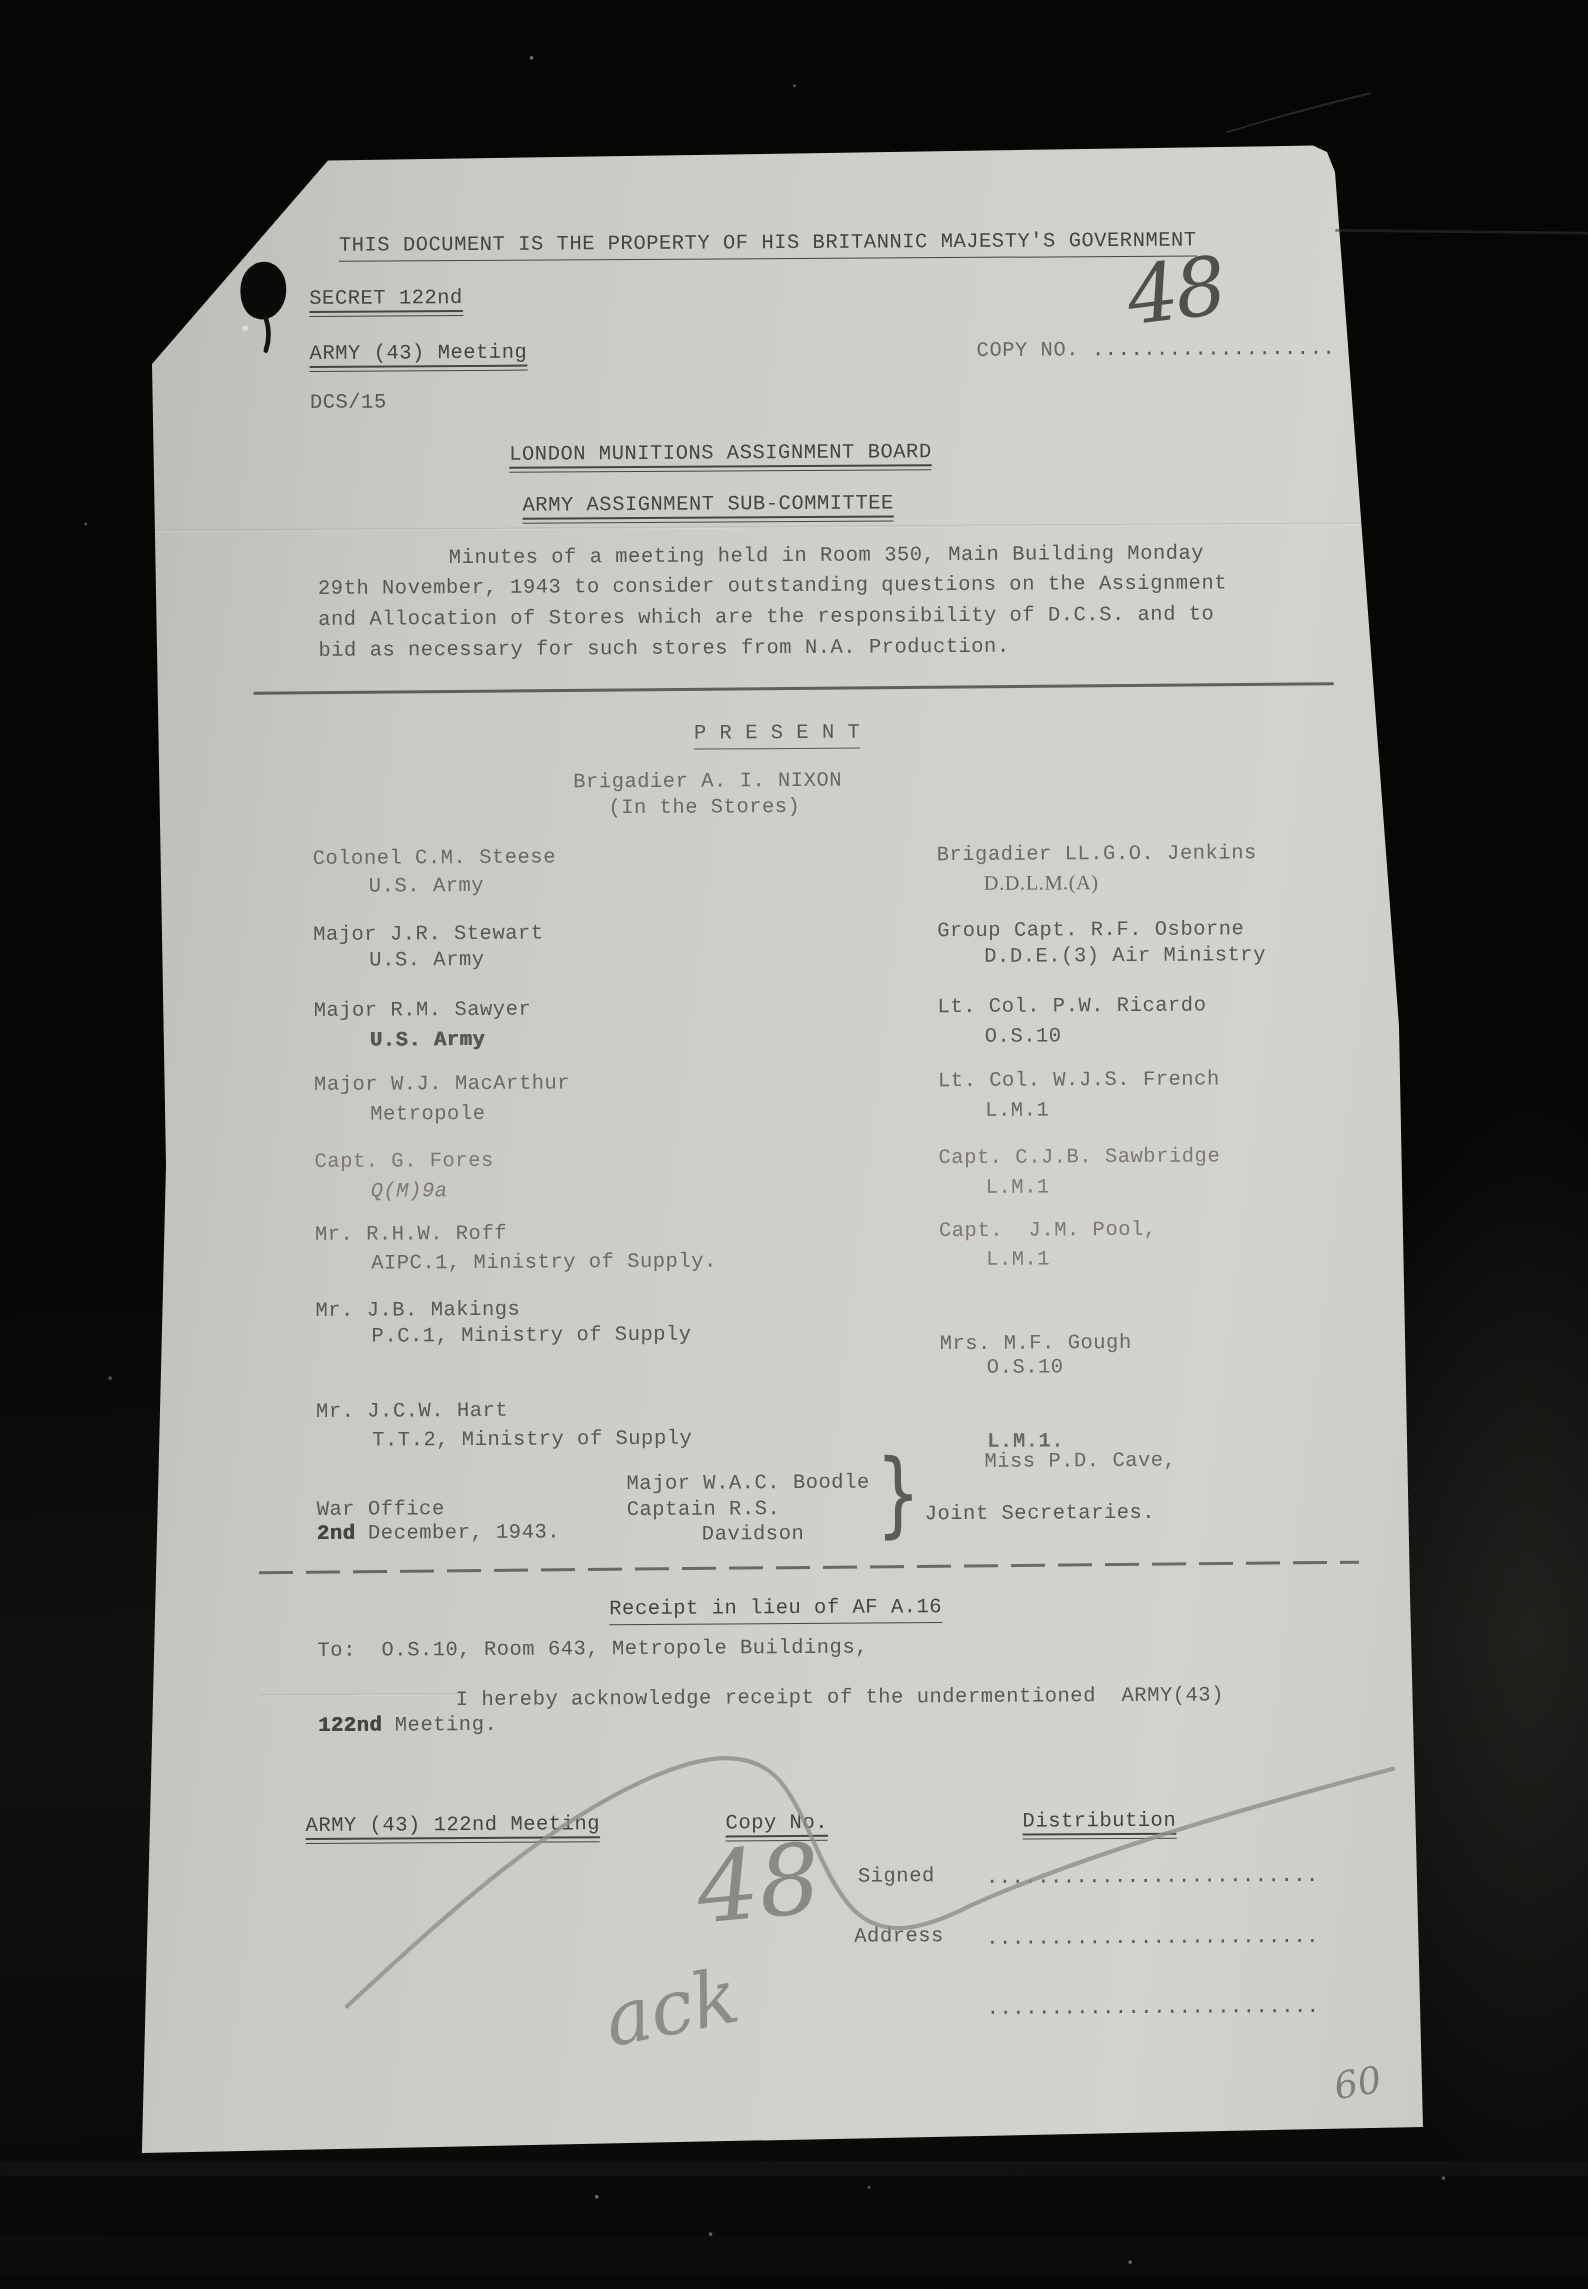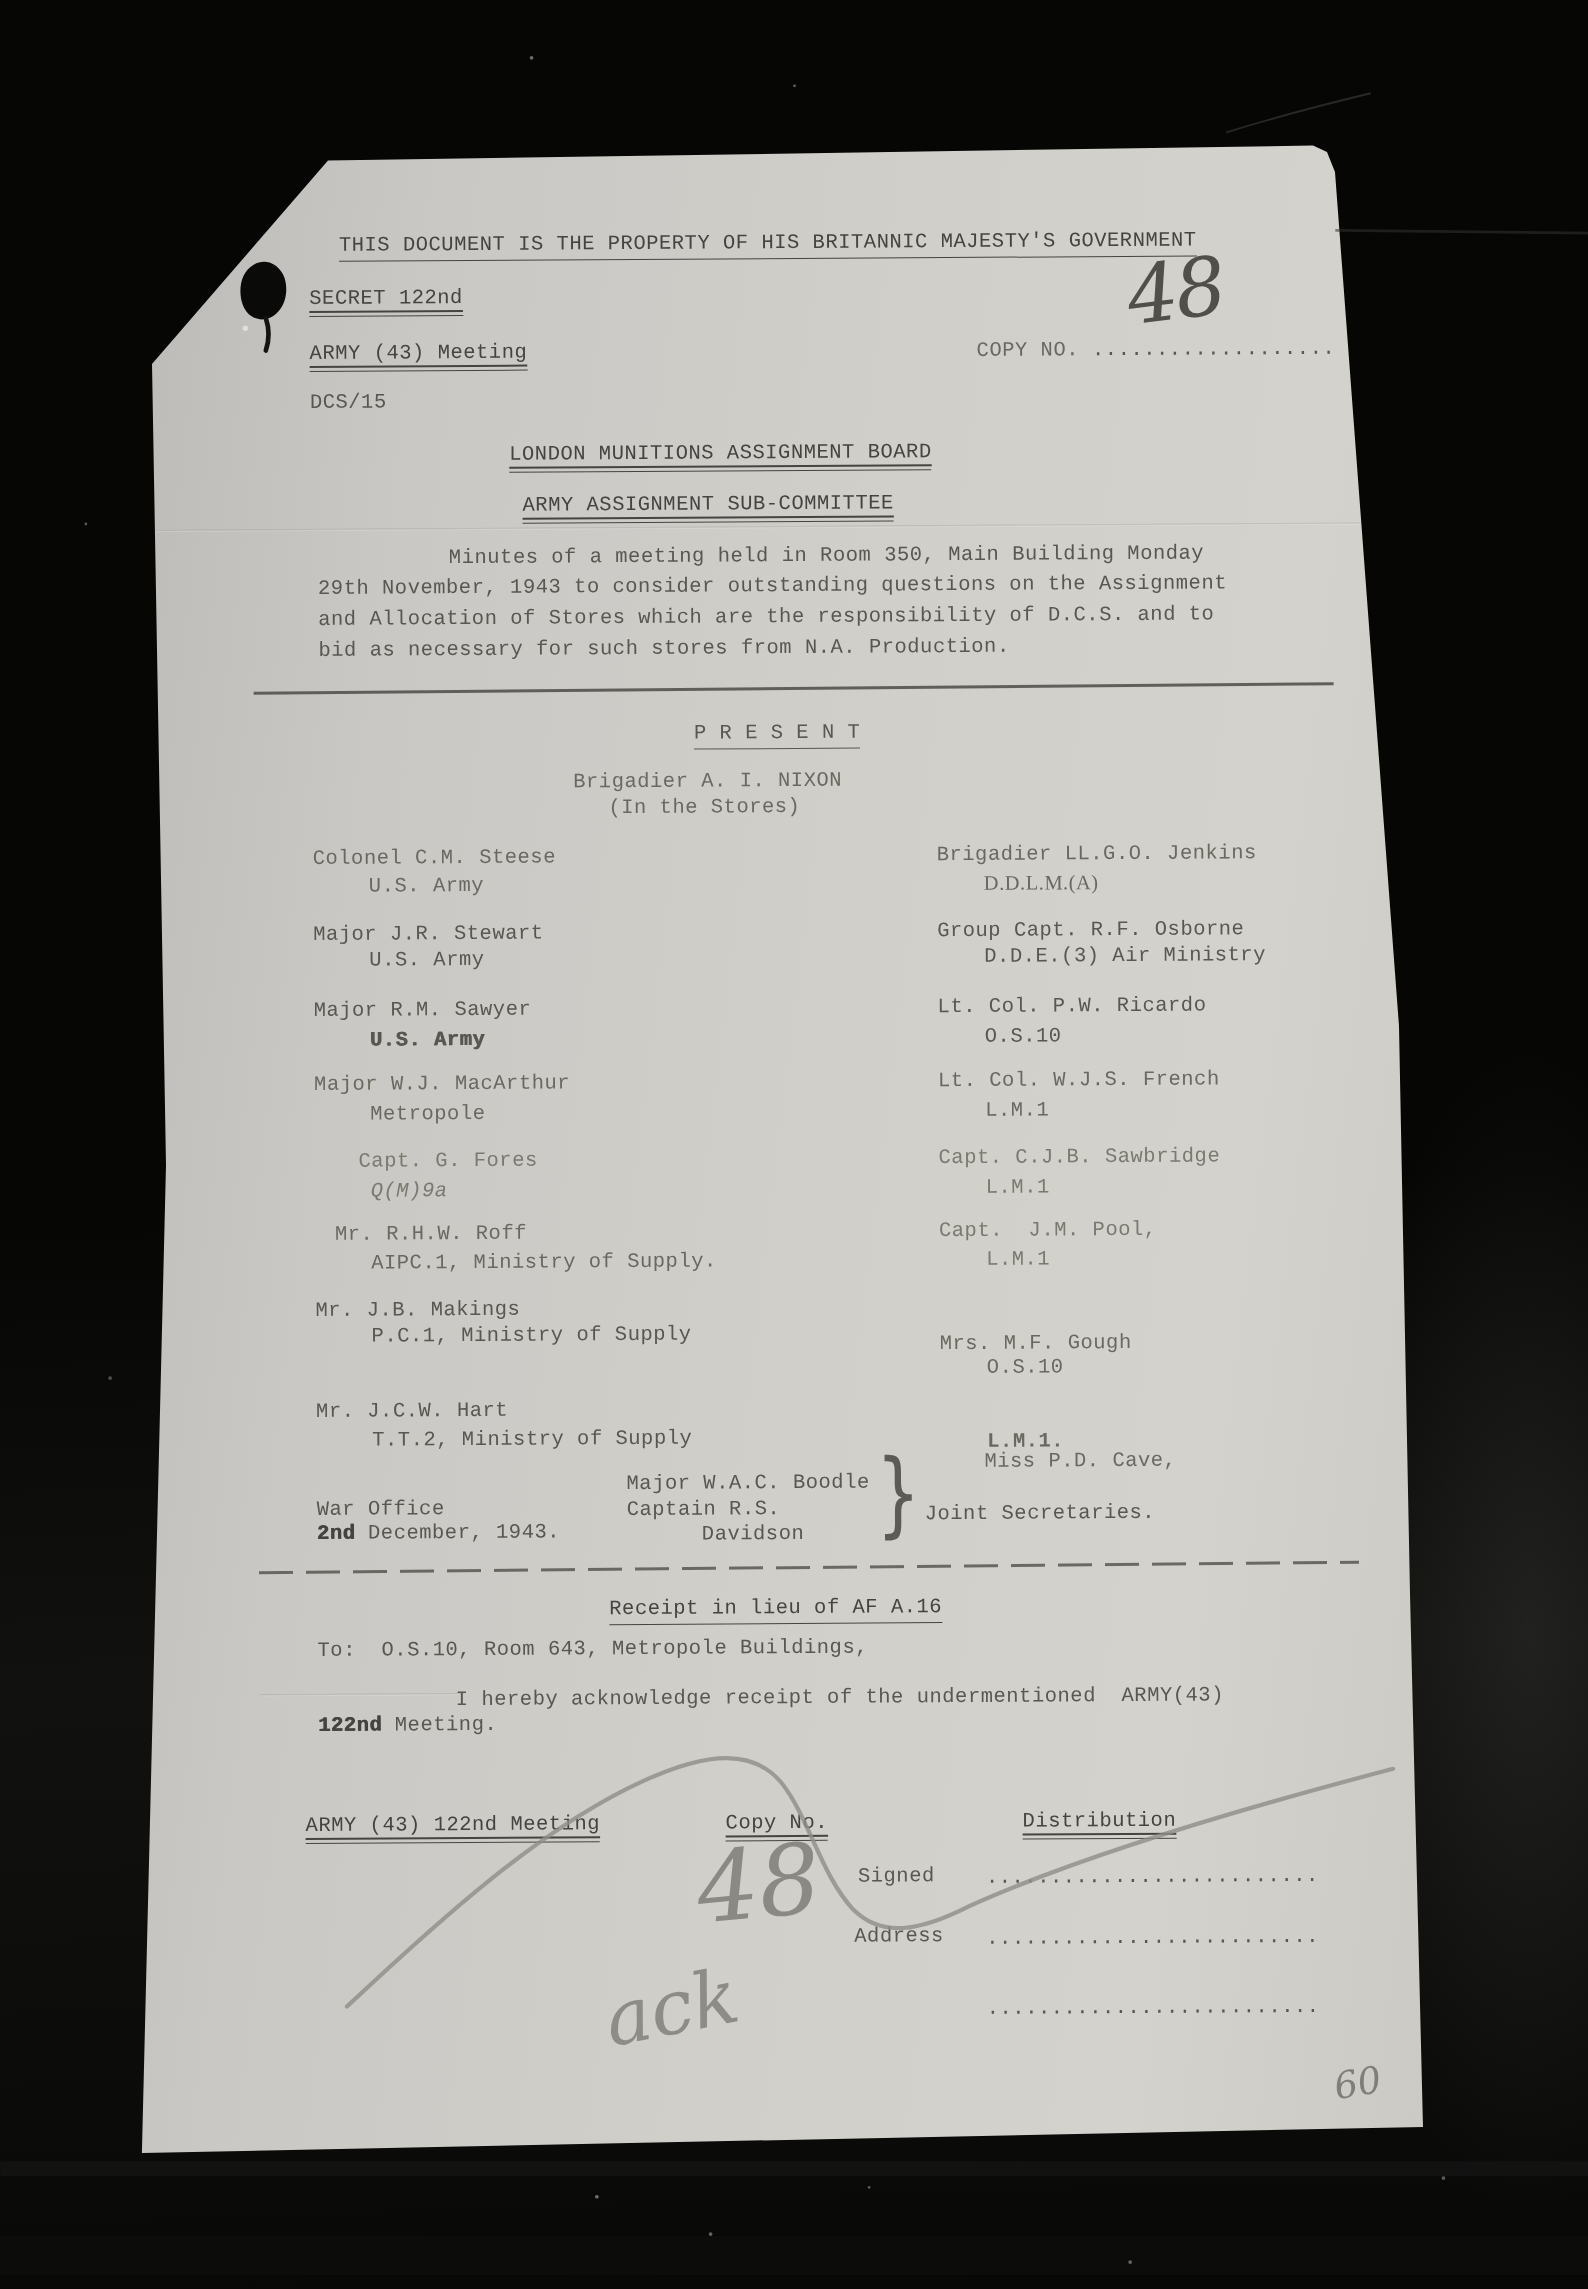--- a/index.html
+++ b/index.html
@@ -69,23 +69,23 @@
     <div class="t c3" style="left:466px;top:655px;">(In the Stores)</div>
 
     <div class="t c3" style="left:170px;top:704px;">Colonel C.M. Steese</div>
     <div class="t c3" style="left:226px;top:732px;">U.S. Army</div>
     <div class="t c2" style="left:170px;top:780px;">Major J.R. Stewart</div>
     <div class="t c2" style="left:226px;top:806px;">U.S. Army</div>
     <div class="t c2" style="left:170px;top:856px;">Major R.M. Sawyer</div>
     <div class="t c2 bold" style="left:226px;top:886px;">U.S. Army</div>
     <div class="t c3" style="left:170px;top:930px;">Major W.J. MacArthur</div>
     <div class="t c3" style="left:226px;top:960px;">Metropole</div>
-    <div class="t c4" style="left:170px;top:1007px;margin-left:44px;">Capt. G. Fores</div>
+    <div class="t c4" style="left:170px;top:1007px;">Capt. G. Fores</div>
     <div class="t c4" style="left:226px;top:1037px;font-style:italic;">Q(M)9a</div>
-    <div class="t c3" style="left:170px;top:1080px;margin-left:20px;">Mr. R.H.W. Roff</div>
+    <div class="t c3" style="left:170px;top:1080px;">Mr. R.H.W. Roff</div>
     <div class="t c3" style="left:226px;top:1109px;">AIPC.1, Ministry of Supply.</div>
     <div class="t c2" style="left:170px;top:1156px;">Mr. J.B. Makings</div>
     <div class="t c2" style="left:226px;top:1182px;">P.C.1, Ministry of Supply</div>
     <div class="t c2" style="left:170px;top:1257px;">Mr. J.C.W. Hart</div>
     <div class="t c2" style="left:226px;top:1286px;">T.T.2, Ministry of Supply</div>
 
     <div class="t c3" style="left:794px;top:704px;">Brigadier LL.G.O. Jenkins</div>
     <div class="t c3" style="left:841px;top:732px;font-family:Liberation Serif, serif;">D.D.L.M.(A)</div>
     <div class="t c2" style="left:794px;top:780px;">Group Capt. R.F. Osborne</div>
     <div class="t c2" style="left:841px;top:806px;">D.D.E.(3) Air Ministry</div>

